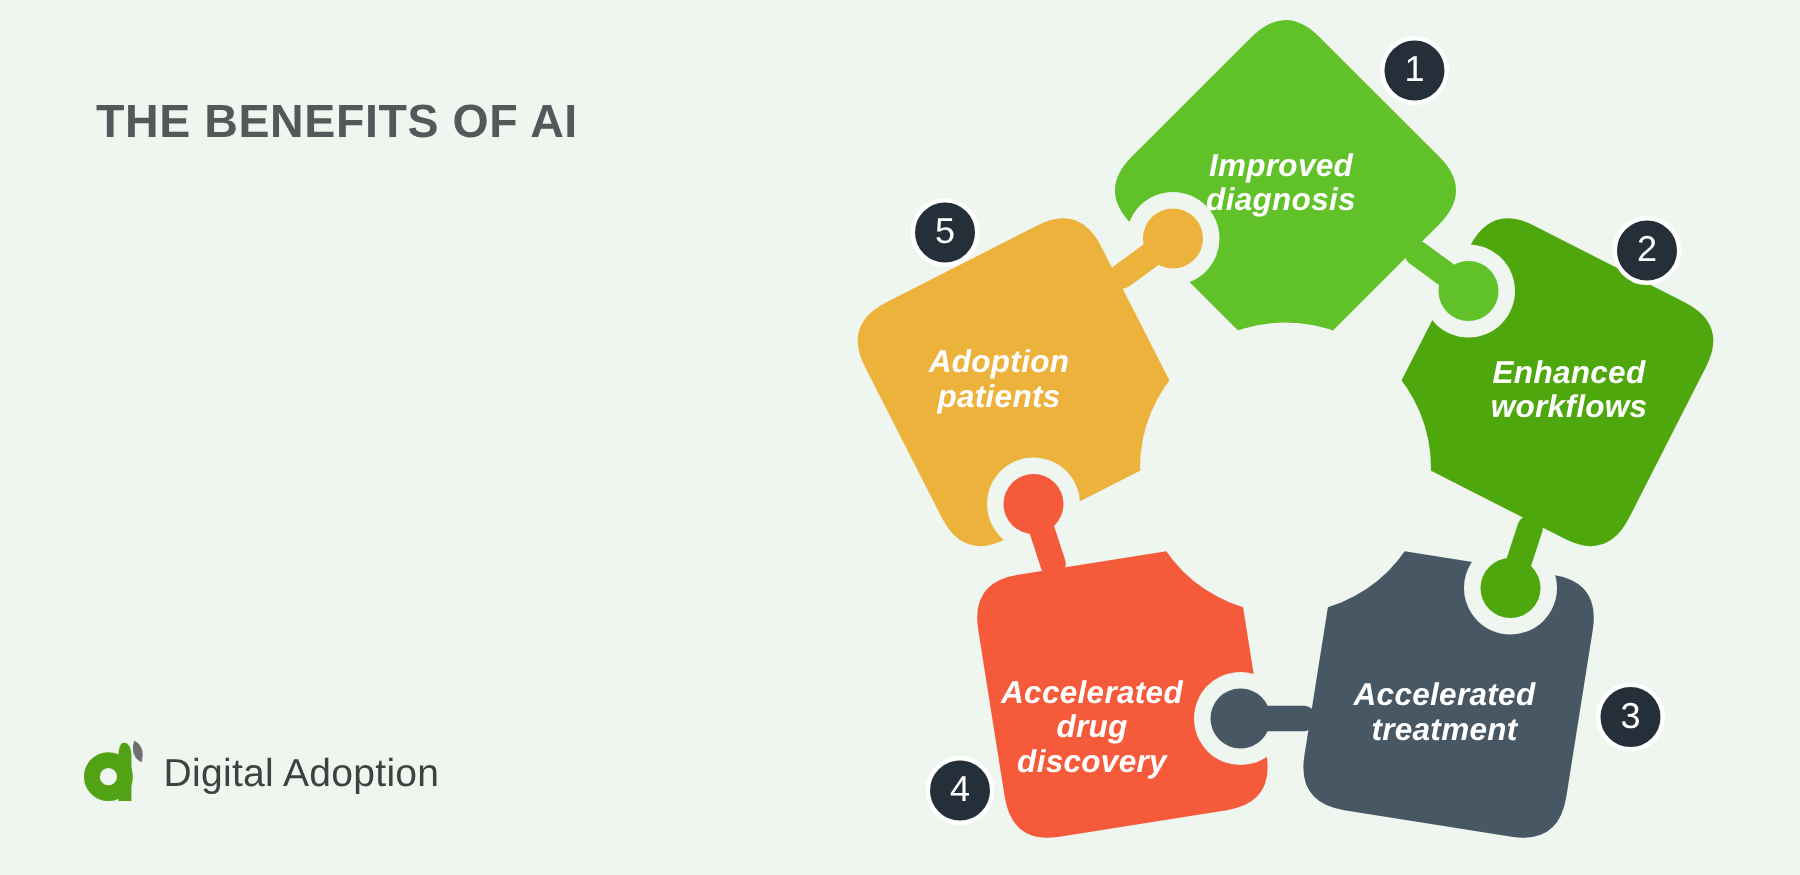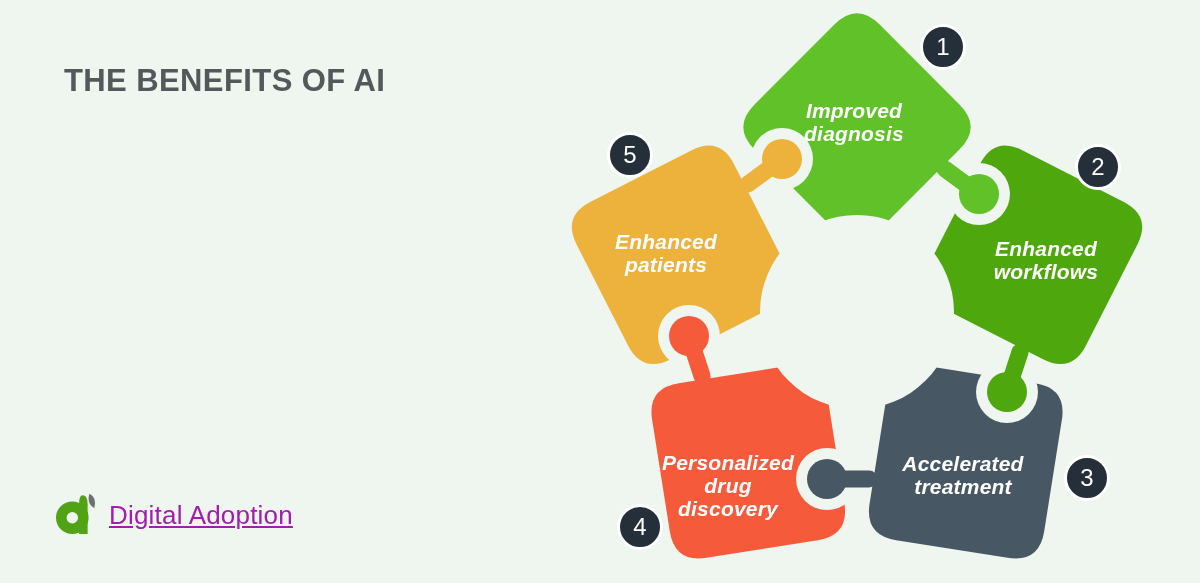--- a/index.html
+++ b/index.html
@@ -30,23 +30,22 @@
     background:#252f3a; border:3px solid #ffffff;
     color:#ffffff; font-size:24px; font-weight:400;
     display:flex; align-items:center; justify-content:center;
   }
 
   .brand {
     position:absolute; left:56px; top:488px;
     display:flex; align-items:center; gap:7px;
   }
   .brand-text {
-    color:#a21caf; font-size:26px; font-weight:400; letter-spacing:0.2px;
+    color:#404040; font-size:26px; font-weight:400; letter-spacing:0.2px;
     padding-top:6px;
-    text-decoration:underline;
   }
 </style>
 </head>
 <body>
 
 <div class="canvas">
 
   <svg class="puzzle" width="1200" height="583" viewBox="0 0 1200 583">
     <defs>
       <path id="pz" d="M22.6 -102.4 L102.4 -22.6 Q125 0 102.4 22.6 L22.6 102.4 Q0 125 -22.6 102.4 L-102.4 22.6 Q-125 0 -102.4 -22.6 L-22.6 -102.4 Q0 -125 22.6 -102.4 Z"></path>
@@ -89,22 +88,22 @@
     <circle cx="782" cy="159" r="20" fill="#ecb23c"></circle>
   </svg>
 
   <div class="title">
     <div>THE BENEFITS OF AI</div>
   </div>
 
   <div class="piece-label" style="left:854px; top:122px; width:112px;">Improved diagnosis</div>
   <div class="piece-label" style="left:1046px; top:260px; width:124px;">Enhanced workflows</div>
   <div class="piece-label" style="left:963px; top:475px; width:150px;">Accelerated treatment</div>
-  <div class="piece-label" style="left:728px; top:485px; width:140px;">Personalized drug discovery</div>
-  <div class="piece-label" style="left:666px; top:253px; width:140px;">Enhanced patients</div>
+  <div class="piece-label" style="left:728px; top:485px; width:140px;">Accelerated drug discovery</div>
+  <div class="piece-label" style="left:666px; top:253px; width:140px;">Adoption patients</div>
 
   <div class="badge" style="left:920px; top:24px;">1</div>
   <div class="badge" style="left:1075px; top:144px;">2</div>
   <div class="badge" style="left:1064px; top:455px;">3</div>
   <div class="badge" style="left:617px; top:504px;">4</div>
   <div class="badge" style="left:607px; top:132px;">5</div>
 
   <div class="brand">
     <svg width="46" height="48" viewBox="0 0 48 48">
       <circle cx="17" cy="30" r="11.5" fill="none" stroke="#51a315" stroke-width="11"></circle>

